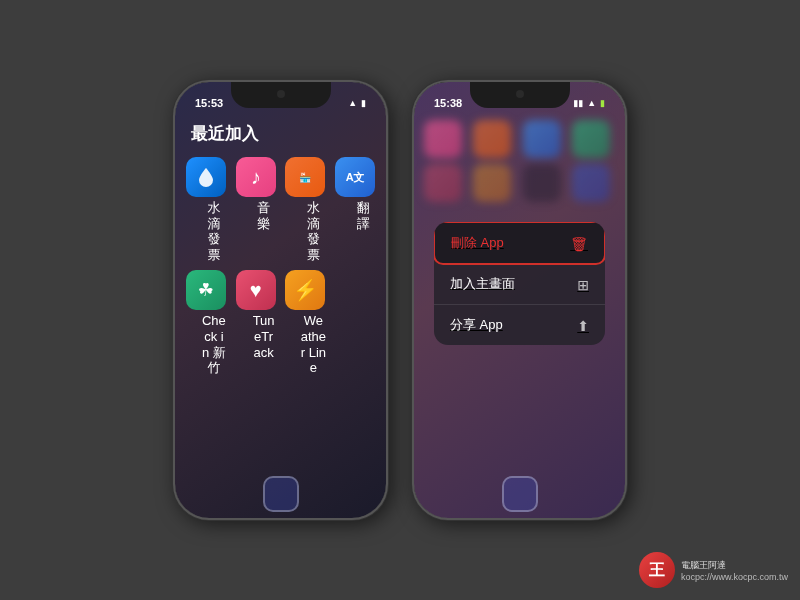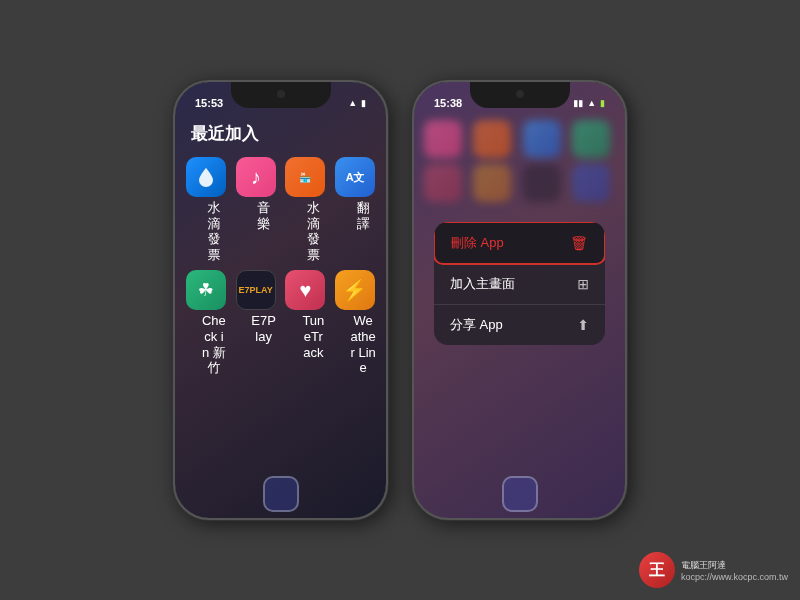--- a/index.html
+++ b/index.html
@@ -139,25 +139,26 @@
       top: 140px;
       left: 20px;
       right: 20px;
       background: rgba(40,36,46,0.92);
       border-radius: 14px;
       overflow: hidden;
       z-index: 10;
     }
     .context-menu-item {
       display: flex;
-      align-items: center;
+      align-items: flex-end;
       justify-content: space-between;
       padding: 11px 16px;
       border-bottom: 1px solid rgba(255,255,255,0.1);
       cursor: pointer;
+      text-decoration: underline;
     }
     .context-menu-item:last-child {
       border-bottom: none;
     }
     .context-menu-item.delete {
       border: 2px solid #d0302a;
       border-radius: 10px;
       background: rgba(30,26,34,0.95);
       margin: -1px;
     }
@@ -289,26 +290,20 @@
         </div>
       </div>
 
       <div class="app-grid" style="padding-top:8px;">
 
         <div class="app-item">
           <div class="app-icon icon-checkin">
             <span style="color:white;font-size:18px;">☘</span>
           </div>
           <span class="app-label">Check in 新竹</span>
-        </div>
-        <div class="app-item">
-          <div class="app-icon icon-e7play">
-            <span style="color:#e8a020;font-size:9px;font-weight:bold;text-align:center;">E7PLAY</span>
-          </div>
-          <span class="app-label">E7Play</span>
         </div>
         <div class="app-item">
           <div class="app-icon icon-tunetrack">
             <span style="color:white;font-size:20px;">♥</span>
           </div>
           <span class="app-label">TuneTrack</span>
         </div>
         <div class="app-item">
           <div class="app-icon icon-weatherline">
             <span style="color:white;font-size:20px;">⚡</span>

